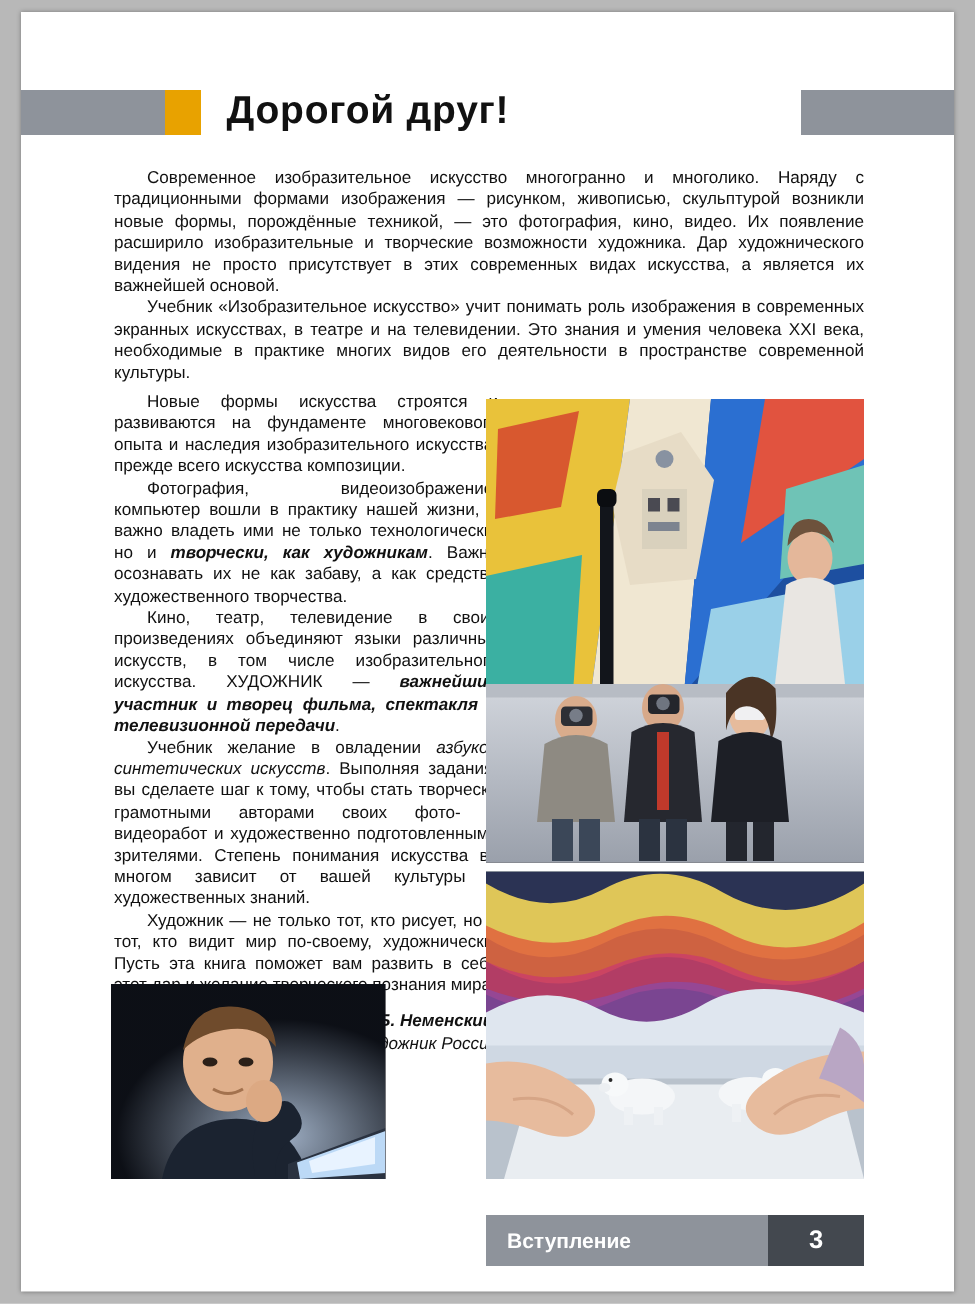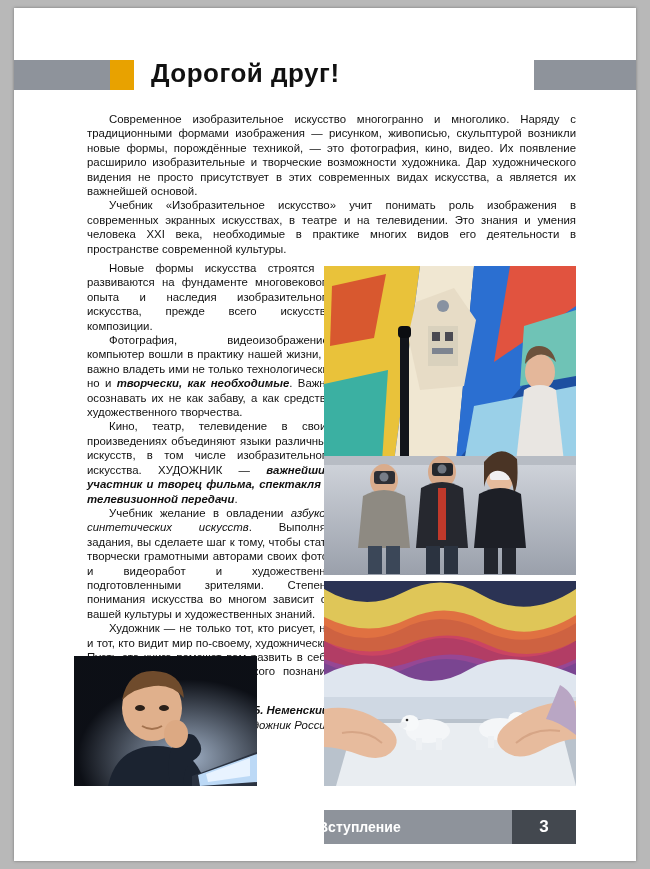--- a/index.html
+++ b/index.html
@@ -77,21 +77,21 @@
     font-size: 11.4px;
     line-height: 14.4px;
     color: #111111;
     text-align: justify;
     text-justify: inter-word;
   }
   .text-col.narrow {
     width: 258px;
   }
   .para {
-    margin: 0 0 0 13px;
+    margin: 0 0 0 2px;
     text-indent: 22px;
     text-align: justify;
   }
   .b { font-weight: normal; }
   .bi { font-weight: bold; font-style: italic; }
   .i { font-style: italic; }
 
   .sig {
     margin-top: 10px;
     text-align: right;
@@ -132,21 +132,21 @@
   .footer-bar {
     position: absolute;
     left: 310px;
     top: 802px;
     width: 188px;
     height: 34px;
     background: #8e939b;
   }
   .footer-label {
     position: absolute;
-    left: 304px;
+    left: 324px;
     top: 811px;
     font-size: 14px;
     font-weight: bold;
     color: #ffffff;
   }
   .footer-page-box {
     position: absolute;
     left: 498px;
     top: 802px;
     width: 64px;
@@ -179,21 +179,21 @@
   </div>
 
   <div class="text-col" style="top:104px;">
     <p class="para">Современное изобразительное искусство многогранно и многолико. Наряду с традиционными формами изображения — рисунком, живописью, скульптурой возникли новые формы, порождённые техникой, — это фотография, кино, видео. Их появление расширило изобразительные и творческие возможности художника. Дар художнического видения не просто присутствует в этих современных видах искусства, а является их важнейшей основой.</p>
     <p class="para">Учебник «Изобразительное искусство» учит понимать роль изображения в современных экранных искусствах, в театре и на телевидении. Это знания и умения человека XXI века, необходимые в практике многих видов его деятельности в пространстве современной культуры.</p>
   </div>
 
   <div class="text-col narrow" style="top:253px;">
     <p class="para">Новые формы искусства строятся и развиваются на фундаменте многовекового опыта и наследия изобразительного искусства, прежде всего искусства композиции.</p>
     <p class="para">
-      <span>Фотография, видеоизображение, компьютер вошли в практику нашей жизни, и важно владеть ими не только технологически, но и </span><span class="bi">творчески, как необходимые</span><span>. Важно осознавать их не как забаву, а как средство художественного творчества.</span>
+      <span>Фотография, видеоизображение, компьютер вошли в практику нашей жизни, и важно владеть ими не только технологически, но и </span><span class="bi">творчески, как художникам</span><span>. Важно осознавать их не как забаву, а как средство художественного творчества.</span>
     </p>
     <p class="para">
       <span>Кино, театр, телевидение в своих произведениях объединяют языки различных искусств, в том числе изобразительного искусства. </span><span class="b">ХУДОЖНИК</span><span> — </span><span class="bi">важнейший участник и творец фильма, спектакля и телевизионной передачи</span><span>.</span>
     </p>
     <p class="para">
       <span>Учебник желание в овладении </span><span class="i">азбукой синтетических искусств</span><span>. Выполняя задания, вы сделаете шаг к тому, чтобы стать творчески грамотными авторами своих фото- и видеоработ и художественно подготовленными зрителями. Степень понимания искусства во многом зависит от вашей культуры и художественных знаний.</span>
     </p>
     <p class="para">
       <span>Художник — не только тот, кто рисует, но и тот, кто видит мир по-своему, художнически. Пусть эта книга поможет вам развить в себе </span><span class="b">этот дар</span><span> и желание творческого познания мира!</span>
     </p>

